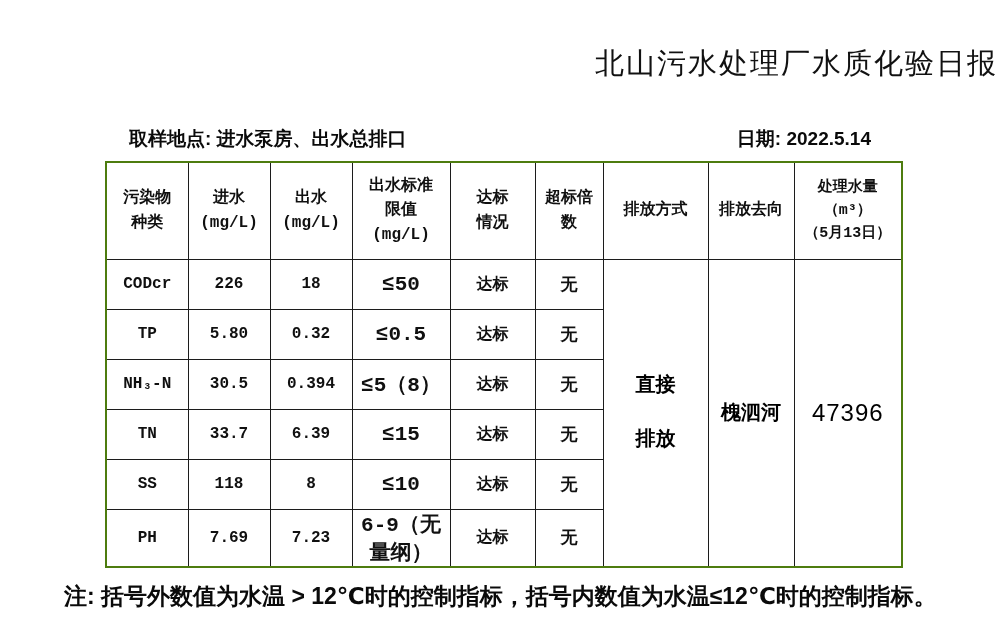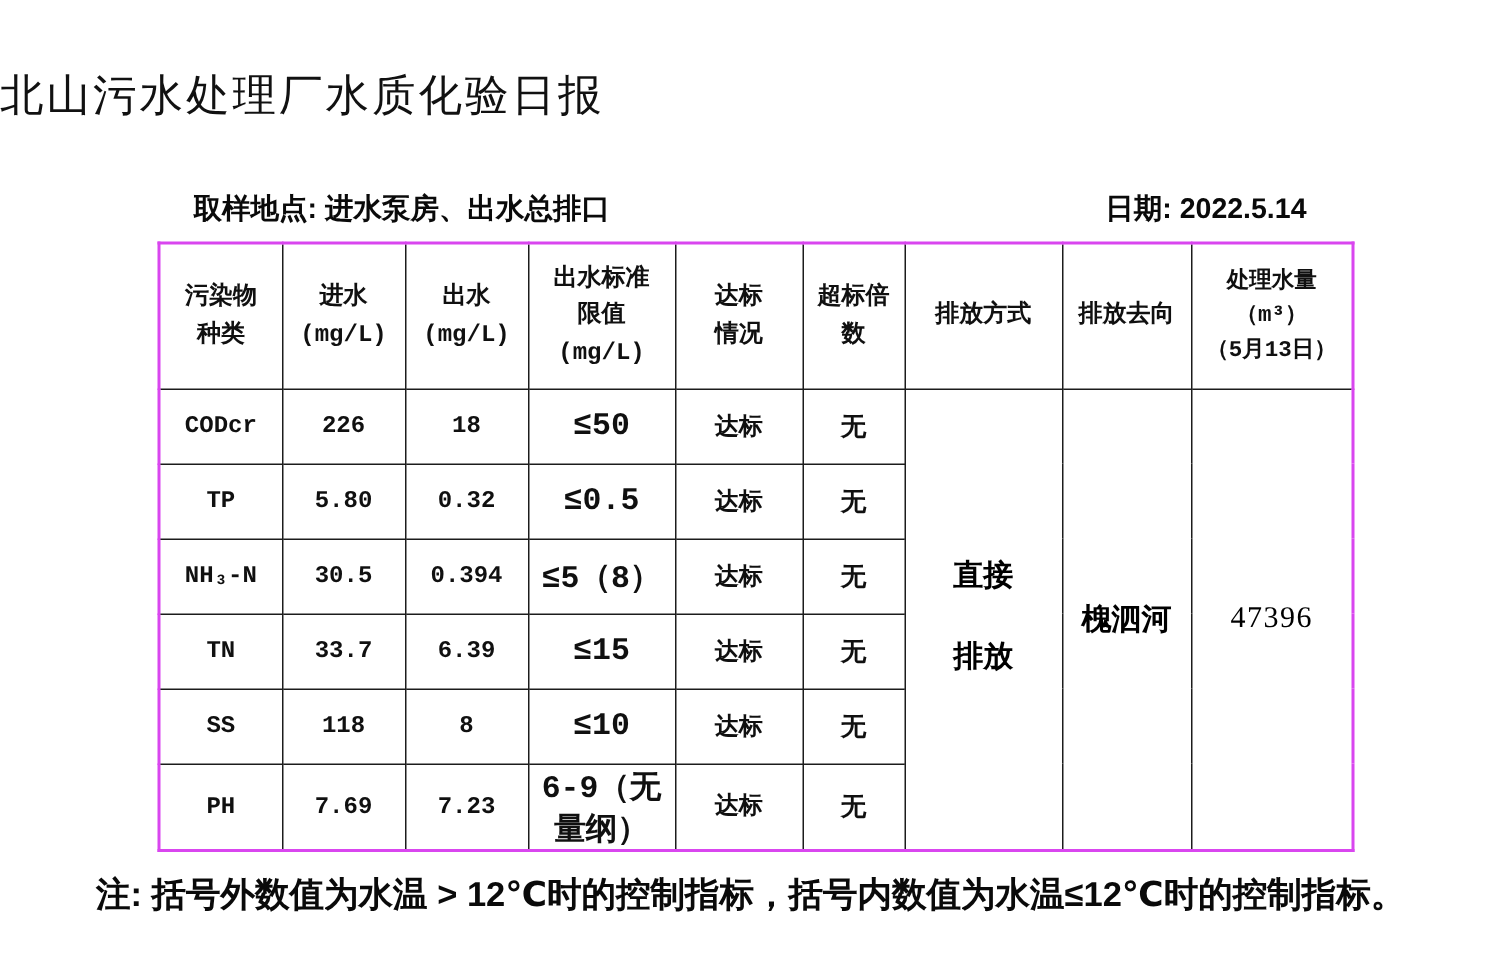--- a/index.html
+++ b/index.html
@@ -9,21 +9,21 @@
   }
   body {
     width: 998px;
     height: 643px;
     position: relative;
     overflow: hidden;
     color: #000;
   }
   .report-title {
     margin: 44px 0 0 0;
-    text-align: left;
+    text-align: right;
     font-family: "Liberation Serif", "DejaVu Serif", serif;
     font-size: 29px;
     font-weight: normal;
     letter-spacing: 2px;
     color: #111;
   }
   .subhead {
     width: 796px;
     margin: 42px 0 0 105px;
     box-sizing: border-box;
@@ -34,21 +34,21 @@
     font-family: "Liberation Sans", "DejaVu Sans", sans-serif;
     font-size: 19px;
     font-weight: bold;
     color: #0a0a0a;
   }
   table.report-table {
     margin: 9px 0 0 105px;
     width: 796px;
     table-layout: fixed;
     border-collapse: collapse;
-    border: 2px solid #d946ef;
+    border: 2px solid #4d7c0f;
     font-family: "Liberation Mono", "DejaVu Serif", serif;
   }
   .report-table th, .report-table td {
     border: 1px solid #1c1c1c;
     text-align: center;
     vertical-align: middle;
     padding: 0;
     overflow: hidden;
   }
   .report-table thead tr { height: 97px; }
@@ -73,22 +73,22 @@
     white-space: pre-line;
     line-height: 2.7;
     font-size: 20px;
     font-weight: bold;
   }
   .merged-dest {
     font-size: 20px;
     font-weight: bold;
   }
   .merged-volume {
-    font-family: Liberation Serif, serif;
-    font-size: 20px;
+    font-family: Liberation Sans, sans-serif;
+    font-size: 24px;
     font-weight: normal;
     letter-spacing: 1px;
     border-radius: 24px;
   }
   .footnote {
     margin: 13px 0 0 64px;
     font-family: "Liberation Sans", "DejaVu Sans", sans-serif;
     font-size: 23px;
     font-weight: bold;
     color: #0a0a0a;

